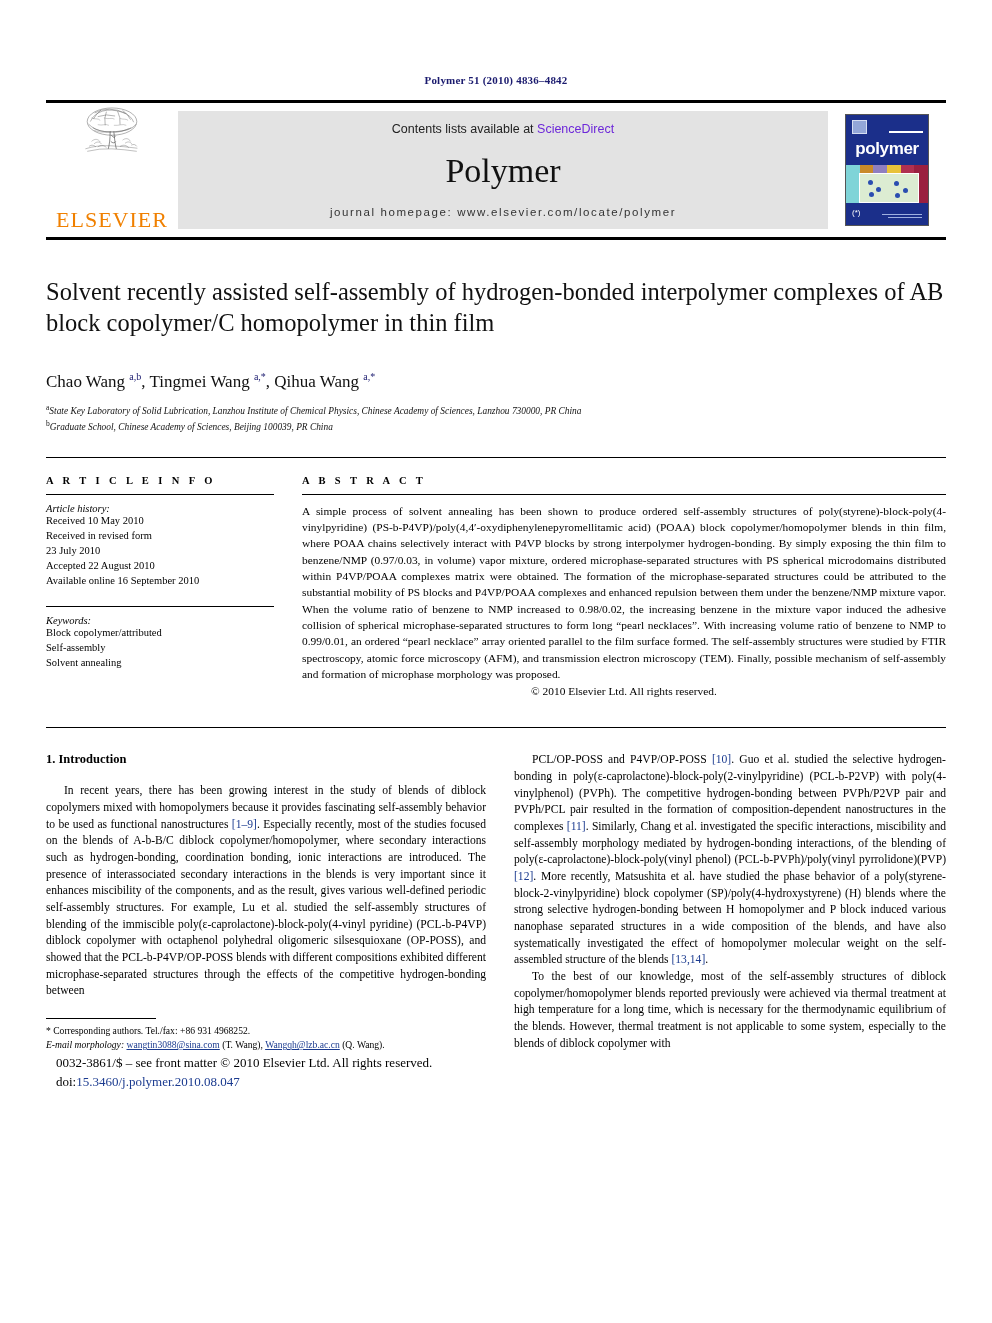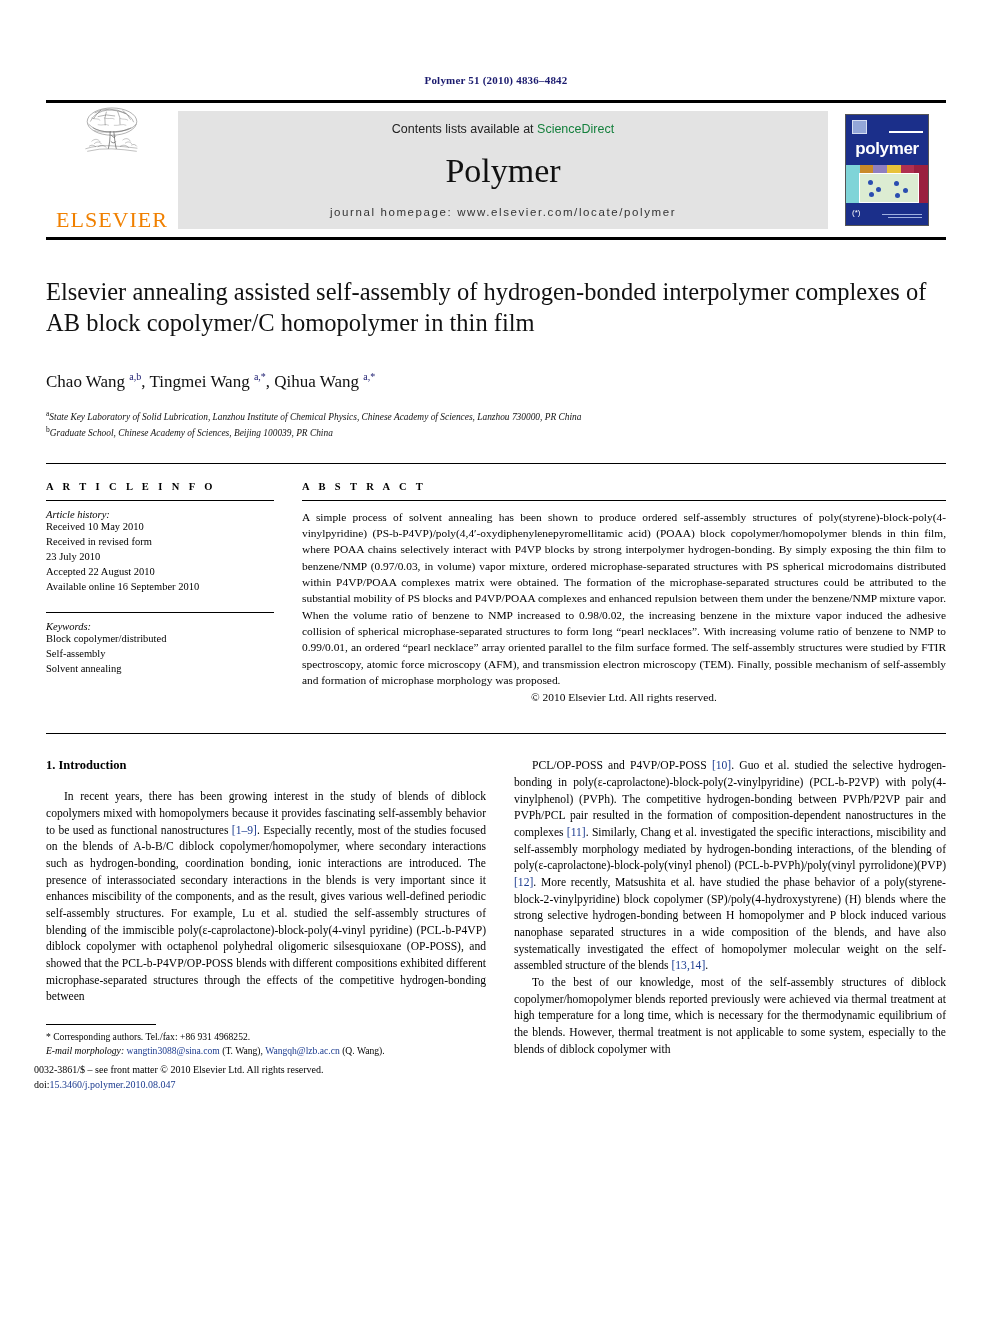--- a/index.html
+++ b/index.html
@@ -73,21 +73,21 @@
     justify-content: space-between;
     padding: 11px 0 11px 0;
     box-sizing: border-box;
   }
   .contents-line {
     font-family: "Liberation Sans", sans-serif;
     font-size: 12.5px;
     color: #222;
   }
   .contents-line .sd {
-    color: #15803d;
+    color: #6d28d9;
   }
   .journal-name {
     font-family: "Liberation Serif", serif;
     font-size: 34px;
     color: #111;
     line-height: 1;
     margin: 2px 0 2px 0;
   }
   .homepage-line {
     font-family: "Liberation Sans", sans-serif;
@@ -173,21 +173,21 @@
   .authors {
     margin-top: 32px;
     font-size: 17px;
     color: #111;
   }
   .authors sup { font-size: 10px; color: #1a1a6e; }
   .affil {
     font-style: italic;
     font-size: 9.4px;
     line-height: 1.45;
-    margin-top: 18px;
+    margin-top: 12px;
     color: #111;
   }
   .affil sup { font-style: normal; font-size: 7.5px; }
 
   
   .info-abstract {
     margin-top: 22px;
     border-top: 1px solid #000;
     padding-top: 17px;
     display: flex;
@@ -241,28 +241,28 @@
   }
   .ref { color: #1a3a8f; }
   .footnote-area {
     position: absolute;
     left: 0;
     bottom: 0;
     width: 100%;
   }
   .fn-rule { width: 110px; border-top: 1px solid #000; margin-bottom: 5px; }
   .fn-text { font-size: 9.6px; line-height: 1.5; }
-  .fn-text .email { color: #1a3a8f; }
+  .fn-text .email { color: #1a3a8f; text-decoration: underline; }
   .fn-text i { font-style: italic; }
 
   .imprint {
     position: absolute;
-    left: 34px;
+    left: 56px;
     bottom: 34px;
-    font-size: 10px;
+    font-size: 13px;
     line-height: 1.45;
   }
   .imprint .doi { color: #1a3a8f; }
 </style>
 </head>
 <body>
 
 <div class="page">
 
   <div class="running-head">Polymer 51 (2010) 4836–4842</div>
@@ -350,21 +350,21 @@
         <div class="cover-foot">
           <span class="cover-mark">(*)</span>
           <span class="cover-footline"></span>
           <span class="cover-footline2"></span>
         </div>
       </div>
     </div>
   </div>
 
   <div class="title-block">
-    <h1 class="art-title">Elsevier annealing assisted self-assembly of hydrogen-bonded interpolymer complexes of AB block copolymer/C homopolymer in thin film</h1>
+    <h1 class="art-title">Solvent recently assisted self-assembly of hydrogen-bonded interpolymer complexes of AB block copolymer/C homopolymer in thin film</h1>
     <div class="authors">Chao Wang <sup>a,b</sup>, Tingmei Wang <sup>a,*</sup>, Qihua Wang <sup>a,*</sup></div>
     <div class="affil">
       <div><sup>a</sup><span>State Key Laboratory of Solid Lubrication, Lanzhou Institute of Chemical Physics, Chinese Academy of Sciences, Lanzhou 730000, PR China</span></div>
       <div><sup>b</sup><span>Graduate School, Chinese Academy of Sciences, Beijing 100039, PR China</span></div>
     </div>
   </div>
 
   <div class="info-abstract">
 
     <div class="col-info">
@@ -375,21 +375,21 @@
         <div class="info-line">Received 10 May 2010</div>
         <div class="info-line">Received in revised form</div>
         <div class="info-line">23 July 2010</div>
         <div class="info-line">Accepted 22 August 2010</div>
         <div class="info-line">Available online 16 September 2010</div>
       </div>
       <div class="kw-gap"></div>
       <div class="rule"></div>
       <div class="info-head">Keywords:</div>
       <div>
-        <div class="info-line">Block copolymer/distributed</div>
+        <div class="info-line">Block copolymer/attributed</div>
         <div class="info-line">Self-assembly</div>
         <div class="info-line">Solvent annealing</div>
       </div>
     </div>
 
     <div class="col-abs">
       <div class="sec-label">A B S T R A C T</div>
       <div class="rule"></div>
       <div class="abs-text">A simple process of solvent annealing has been shown to produce ordered self-assembly structures of poly(styrene)-block-poly(4-vinylpyridine)  (PS-b-P4VP)/poly(4,4′-oxydiphenylenepyromellitamic  acid) (POAA) block copolymer/homopolymer blends in thin film, where POAA chains selectively interact with P4VP blocks by strong interpolymer hydrogen-bonding. By simply exposing the thin film to benzene/NMP (0.97/0.03, in volume) vapor mixture, ordered microphase-separated structures with PS spherical microdomains distributed within P4VP/POAA complexes matrix were obtained. The formation of the microphase-separated structures could be attributed to the substantial mobility of PS blocks and P4VP/POAA complexes and enhanced repulsion between them under the benzene/NMP mixture vapor. When the volume ratio of benzene to NMP increased to 0.98/0.02, the increasing benzene in the mixture vapor induced the adhesive collision of spherical microphase-separated structures to form long “pearl necklaces”. With increasing volume ratio of benzene to NMP to 0.99/0.01, an ordered “pearl necklace” array oriented parallel to the film surface formed. The self-assembly structures were studied by FTIR spectroscopy, atomic force microscopy (AFM), and transmission electron microscopy (TEM). Finally, possible mechanism of self-assembly and formation of microphase morphology was proposed.</div>
       <div class="copyright">© 2010 Elsevier Ltd. All rights reserved.</div>

